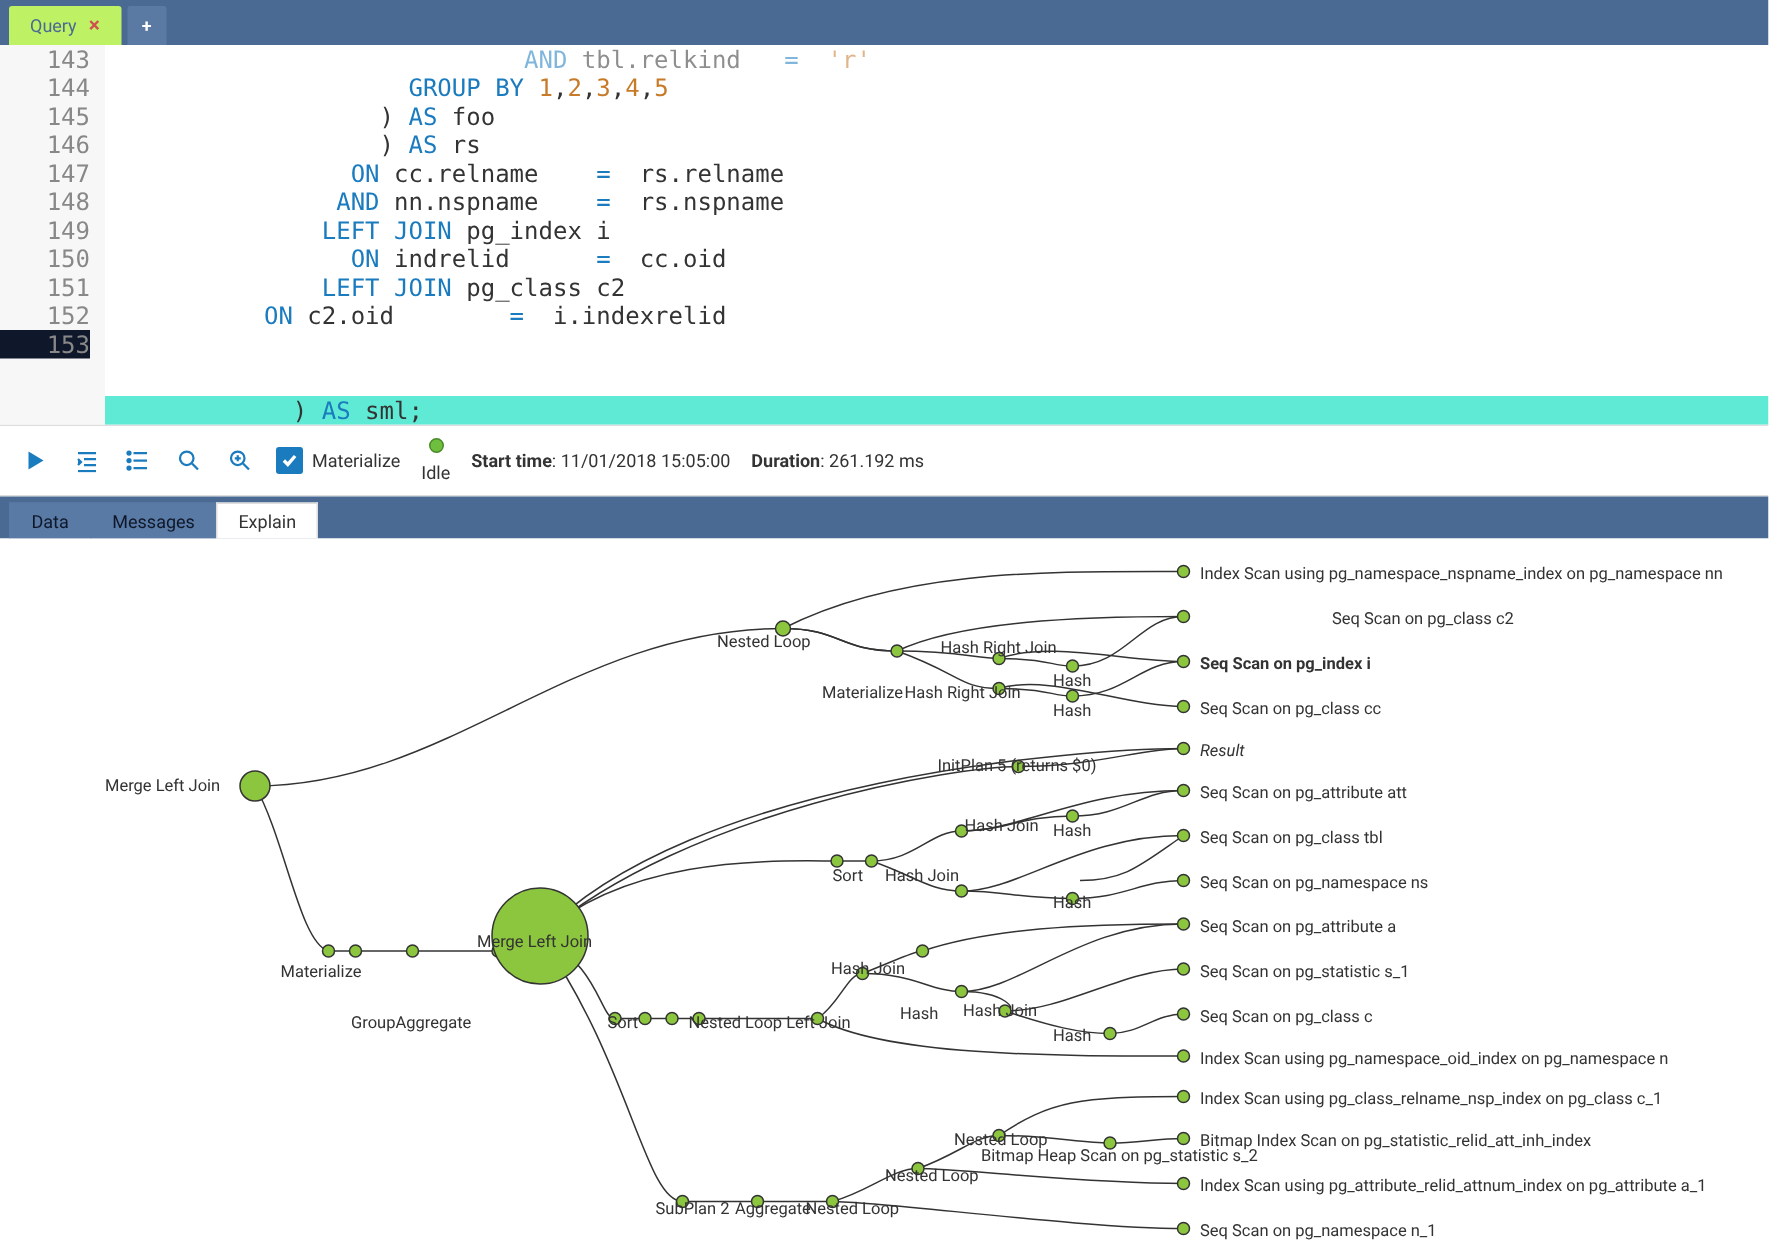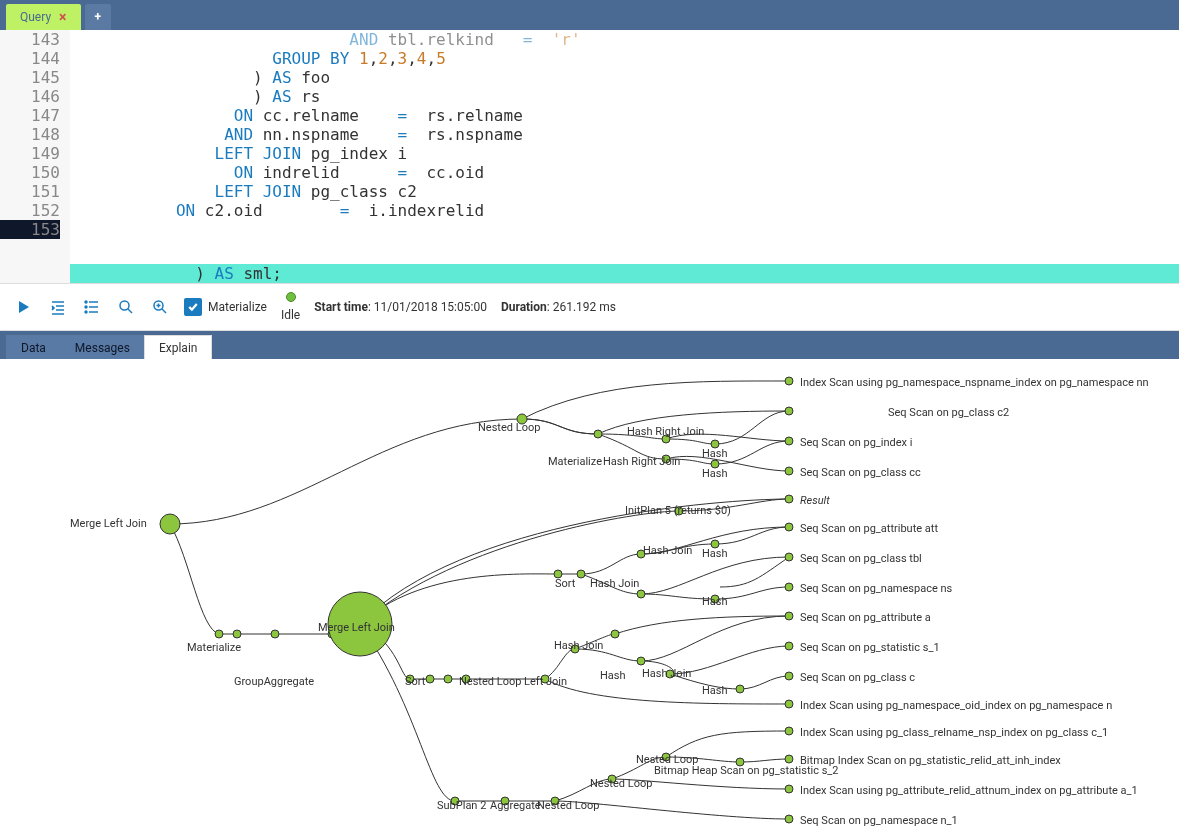--- a/index.html
+++ b/index.html
@@ -260,21 +260,21 @@
   <div id="explain-labels">
       <div class="node-label" style="left: 70px; top: 158px;">Merge Left Join</div>
       <div class="node-label" style="left: 478px; top: 62px;">Nested Loop</div>
       <div class="node-label" style="left: 548px; top: 96px;">Materialize</div>
       <div class="node-label" style="left: 627px; top: 66px;">Hash Right Join</div>
       <div class="node-label" style="left: 603px; top: 96px;">Hash Right Join</div>
       <div class="node-label" style="left: 702px; top: 88px;">Hash</div>
       <div class="node-label" style="left: 702px; top: 108px;">Hash</div>
       <div class="node-label" style="left: 800px; top: 17px;">Index Scan using pg_namespace_nspname_index on pg_namespace nn</div>
       <div class="node-label" style="left: 844px; top: 47px; margin-left: 44px;">Seq Scan on pg_class c2</div>
-      <div class="node-label" style="left: 800px; top: 77px;">Seq Scan on pg_index i</div>
+      <div class="node-label" style="left: 800px; top: 77px; font-weight: bold;">Seq Scan on pg_index i</div>
       <div class="node-label" style="left: 800px; top: 107px;">Seq Scan on pg_class cc</div>
       <div class="node-label" style="left: 187px; top: 282px;">Materialize</div>
       <div class="node-label" style="left: 234px; top: 282px; margin-top: 34px;">GroupAggregate</div>
       <div class="node-label" style="left: 318px; top: 262px;">Merge Left Join</div>
       <div class="node-label" style="left: 625px; top: 145px;">InitPlan 5 (returns $0)</div>
       <div class="node-label" style="left: 800px; top: 135px; font-style: italic;">Result</div>
       <div class="node-label" style="left: 555px; top: 218px;">Sort</div>
       <div class="node-label" style="left: 590px; top: 218px;">Hash Join</div>
       <div class="node-label" style="left: 702px; top: 188px;">Hash</div>
       <div class="node-label" style="left: 643px; top: 185px;">Hash Join</div>

